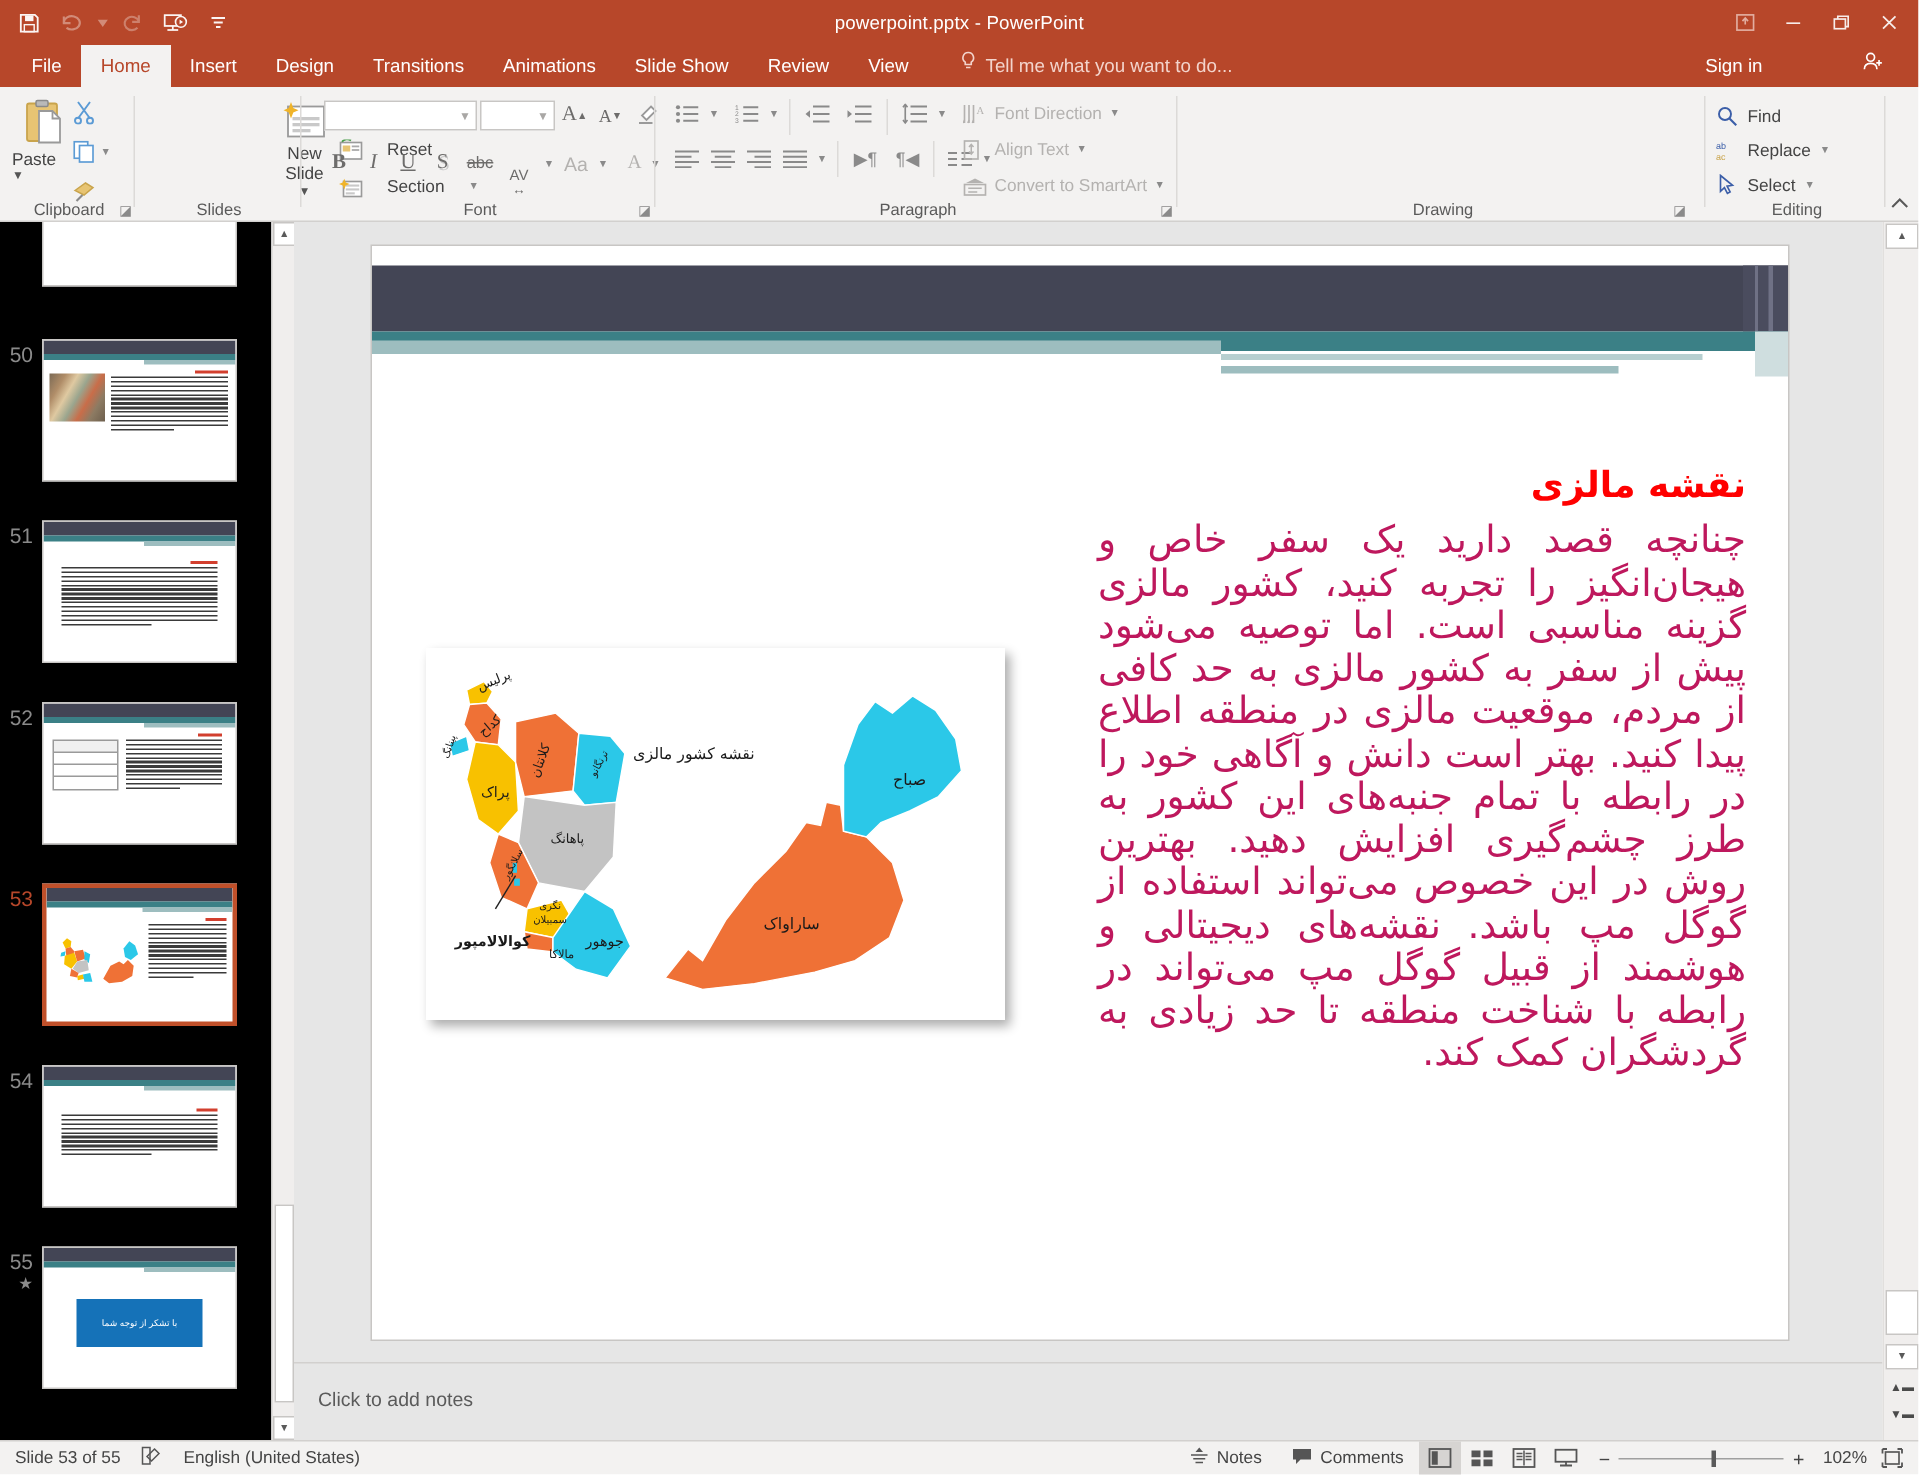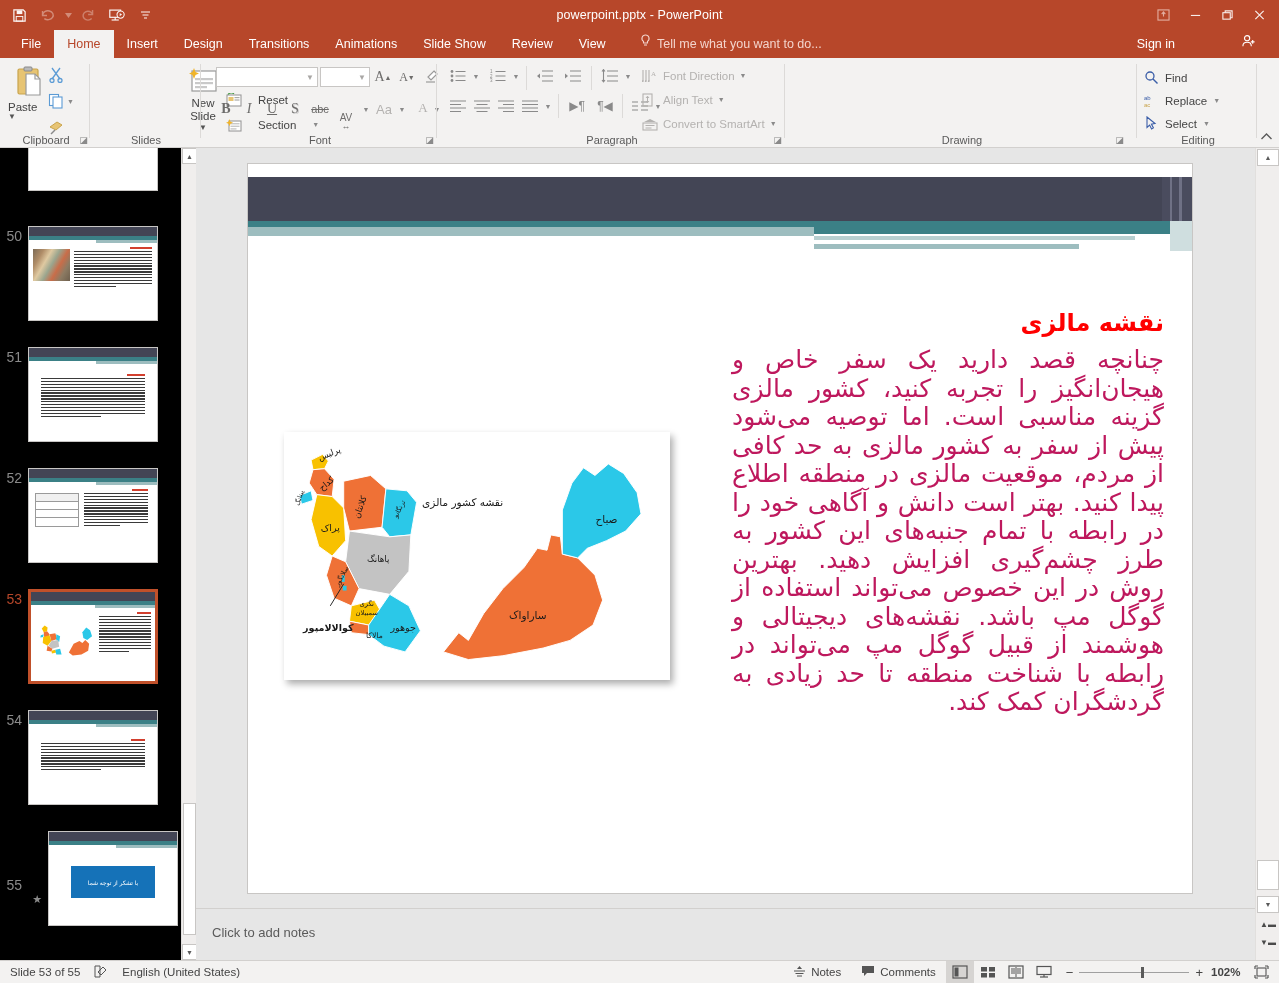--- a/index.html
+++ b/index.html
@@ -202,21 +202,21 @@
   }
   .st-left { display:flex; align-items:center; gap:14px; padding-left:10px; }
   .st-right { margin-left:auto; display:flex; align-items:center; gap:0; padding-right:6px; }
   .st-btn { display:flex; align-items:center; gap:5px; padding:0 10px; height:23px; }
   .view-btn { width:28px; height:23px; display:flex; align-items:center; justify-content:center; color:#555; }
   .view-btn.active { background:#d6d4d2; }
   .zoomslider { display:flex; align-items:center; gap:6px; padding:0 8px; }
   .zs-track { width:110px; height:1px; background:#a0a0a0; position:relative; }
   .zs-knob { position:absolute; left:62px; top:-5px; width:3px; height:11px; background:#5a5a5a; }
   .zs-sign { font-size:13px; color:#444; }
-  .zoompct { width:38px; text-align:left; font-size:11.5px;font-weight:bold; }
+  .zoompct { width:38px; text-align:center; font-size:11.5px; }
   .fitbtn { width:24px; display:flex; align-items:center; justify-content:center; color:#555; }
 </style>
 </head>
 <body>
 
 <div class="app">
 
   <div class="titlebar">
     <div class="qat">
       <div class="qat-btn">
@@ -803,21 +803,21 @@
             <div class="t-line" style="width:104px"></div>
           <div class="t-line" style="width:104px"></div>
             <div class="t-line" style="width:104px"></div>
           <div class="t-line" style="width:104px"></div>
             <div class="t-line" style="width:60px"></div>
         </div>
       </div>
     </div>
 
     <div class="thumb-item" style="top:683px;">
-      <div style="width:48px;margin-top:44px;">
+      <div style="width:28px;">
         <div class="thumb-num" style="width:28px">55</div>
         <div class="thumb-star">★</div>
       </div>
       <div class="thumb">
         <div class="t-band1"></div>
         <div class="t-band2"></div>
         <div class="t-band3"></div>
         <div class="t-thanks" style="left:22px; top:34px; width:84px; height:32px;">با تشکر از توجه شما</div>
       </div>
     </div>

